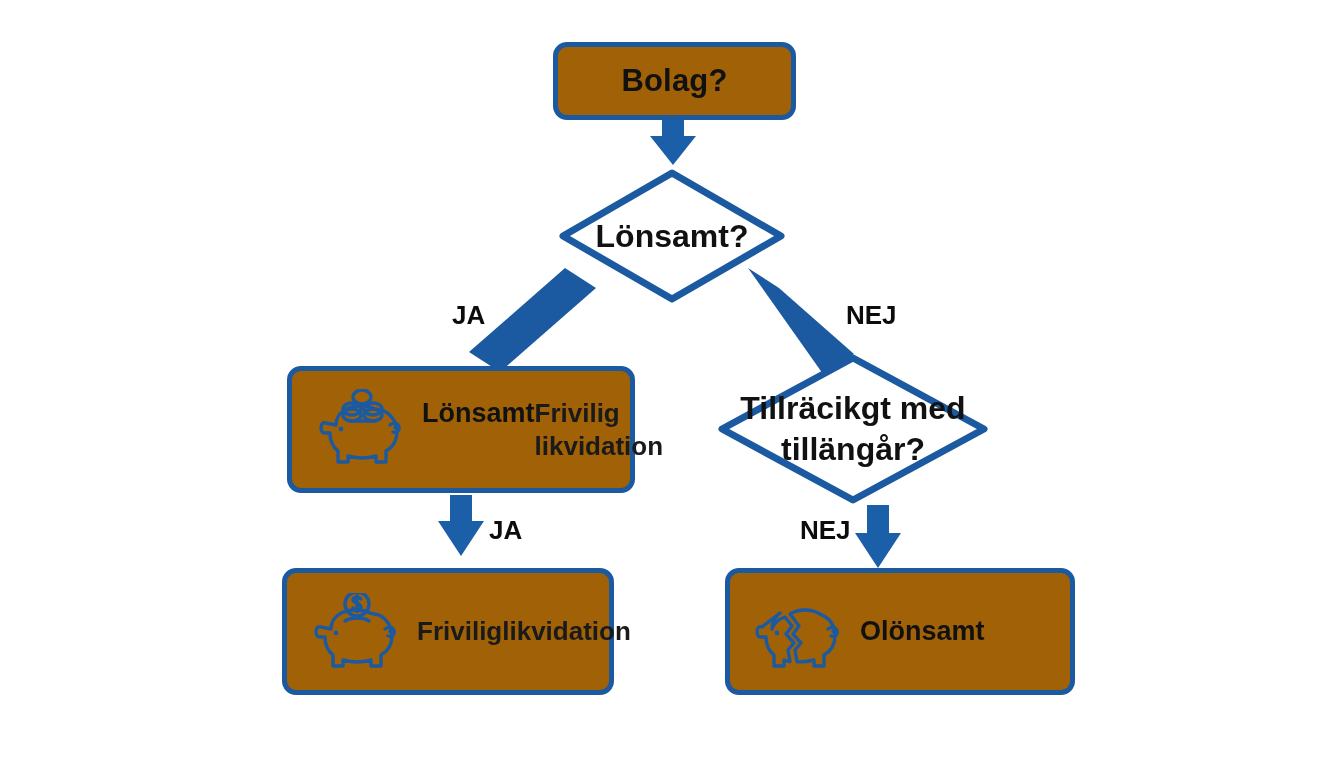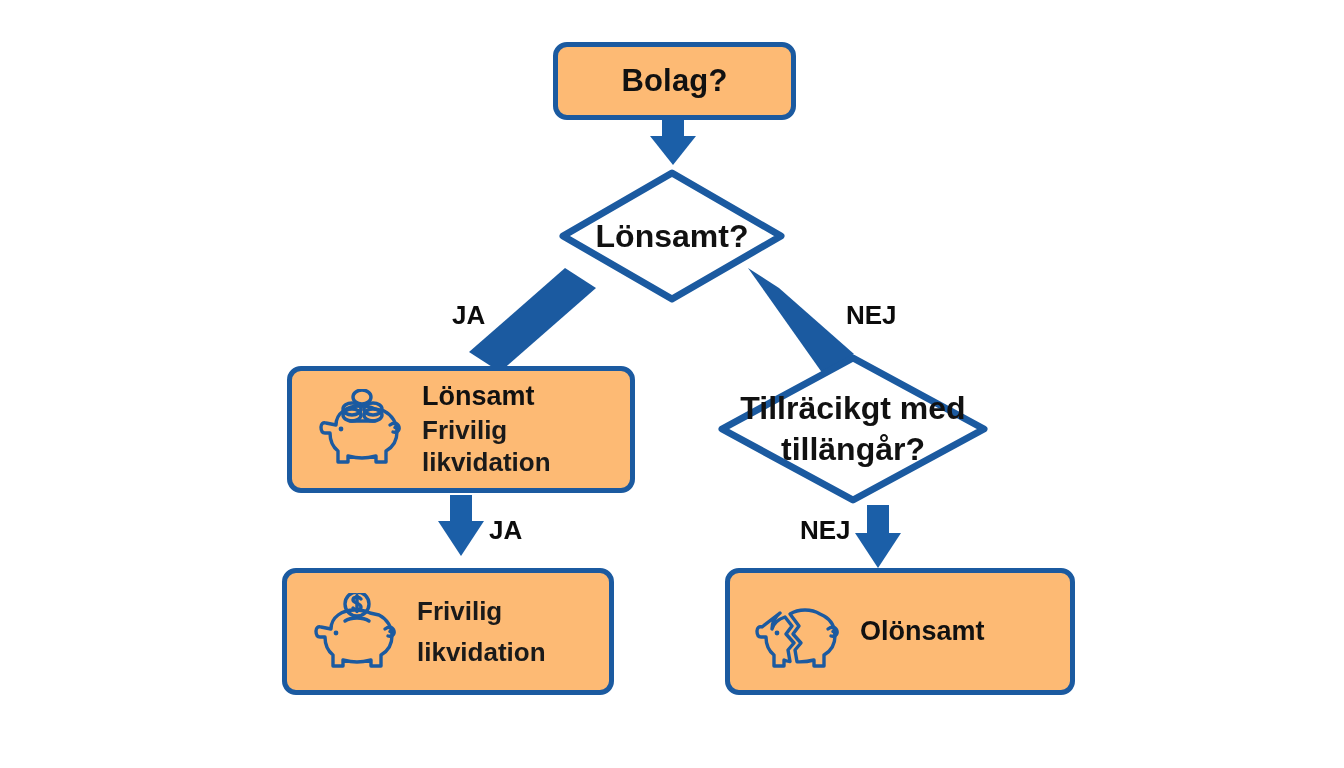--- a/index.html
+++ b/index.html
@@ -27,21 +27,21 @@
     height: 768px;
     pointer-events: none;
   }
 
   
   .node-box {
     position: absolute;
     box-sizing: border-box;
     border: 5px solid #1B5AA0;
     border-radius: 14px;
-    background: #fdba74;
+    background: #a16207;
     display: flex;
     align-items: center;
   }
   .node-box.centered {
     justify-content: center;
   }
 
   .box-title {
     font-size: 31px;
     font-weight: bold;
@@ -58,21 +58,21 @@
   .box-icon {
     flex: 0 0 auto;
     width: 92px;
     height: 84px;
     display: flex;
     align-items: center;
     justify-content: center;
   }
   .box-text {
     display: flex;
-    flex-direction: column;
+    flex-direction: row;
     justify-content: center;
   }
   .line-strong {
     font-size: 27px;
     font-weight: bold;
     color: #111111;
     line-height: 1.25;
   }
   .line-normal {
     font-size: 26px;

